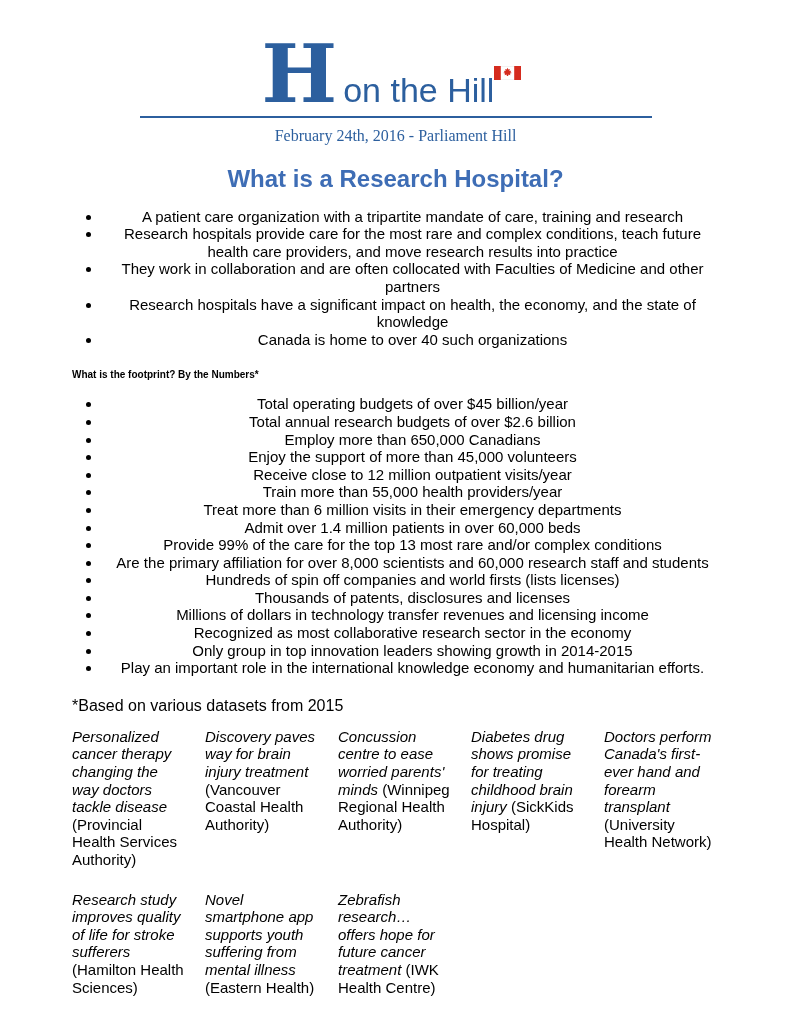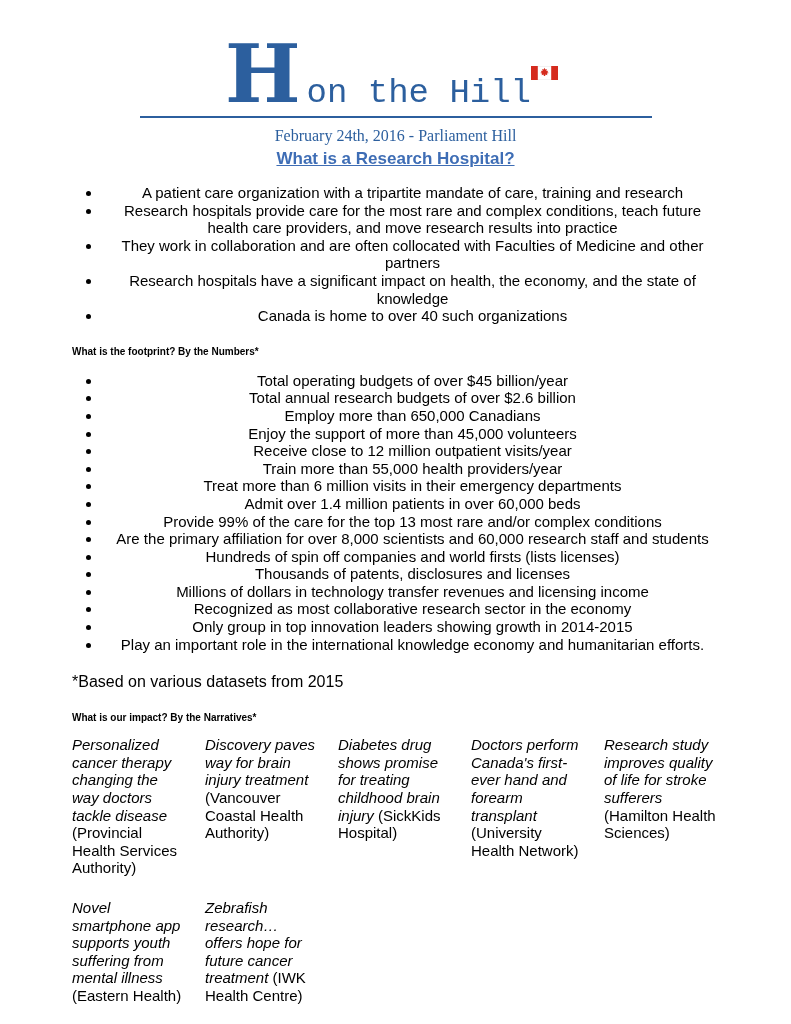--- a/index.html
+++ b/index.html
@@ -24,21 +24,21 @@
   }
   .logo-h {
     font-family: "DejaVu Serif", serif;
     font-weight: bold;
     font-size: 80px;
     line-height: 0.92;
     color: var(--logo-blue, #2c5f9e);
     letter-spacing: -2px;
   }
   .logo-text {
-    font-family: Liberation Mono, monospace;
+    font-family: Liberation Sans, sans-serif;
     font-size: 34px;
     color: var(--logo-blue, #2c5f9e);
   }
   .flag-wrap {
     position: relative;
     top: -22px;
     left: -8px;
     display: inline-block;
   }
   .rule {
@@ -50,24 +50,23 @@
   .dateline {
     font-family: "Liberation Serif", serif;
     font-size: 16px;
     color: var(--logo-blue, #2c5f9e);
   }
 
   
   .title {
     text-align: center;
     color: var(--title-blue, #3e6db5);
-    font-size: 17px;
+    font-size: 24px;
     font-weight: bold;
-    margin-top: 4px;
-    text-decoration: underline;
+    margin-top: 20px;
   }
 
   
   ul.bullets {
     margin: 15px 0 0 14px;
     padding-left: 16px;
     text-align: center;
   }
   ul.bullets li {
     font-size: 15px;
@@ -146,30 +145,33 @@
     <li>Hundreds of spin off companies and world firsts (lists licenses)</li>
     <li>Thousands of patents, disclosures and licenses</li>
     <li>Millions of dollars in technology transfer revenues and licensing income</li>
     <li>Recognized as most collaborative research sector in the economy</li>
     <li>Only group in top innovation leaders showing growth in 2014-2015</li>
     <li>Play an important role in the international knowledge economy and humanitarian efforts.</li>
   </ul>
 
   <p class="footnote">*Based on various datasets from 2015</p>
 
-  <h2 class="sec-heading">What is our impact? By the Narratives*</h2>
 
   <div class="narratives">
     <div class="narrative-card">
       <span class="nt">Personalized cancer therapy changing the way doctors tackle disease</span>
       <span class="no">(Provincial Health Services Authority)</span>
     </div>
     <div class="narrative-card">
       <span class="nt">Discovery paves way for brain injury treatment</span>
       <span class="no">(Vancouver Coastal Health Authority)</span>
+    </div>
+    <div class="narrative-card">
+      <span class="nt">Concussion centre to ease worried parents' minds</span>
+      <span class="no">(Winnipeg Regional Health Authority)</span>
     </div>
     <div class="narrative-card">
       <span class="nt">Diabetes drug shows promise for treating childhood brain injury</span>
       <span class="no">(SickKids Hospital)</span>
     </div>
     <div class="narrative-card">
       <span class="nt">Doctors perform Canada's first-ever hand and forearm transplant</span>
       <span class="no">(University Health Network)</span>
     </div>
     <div class="narrative-card">

